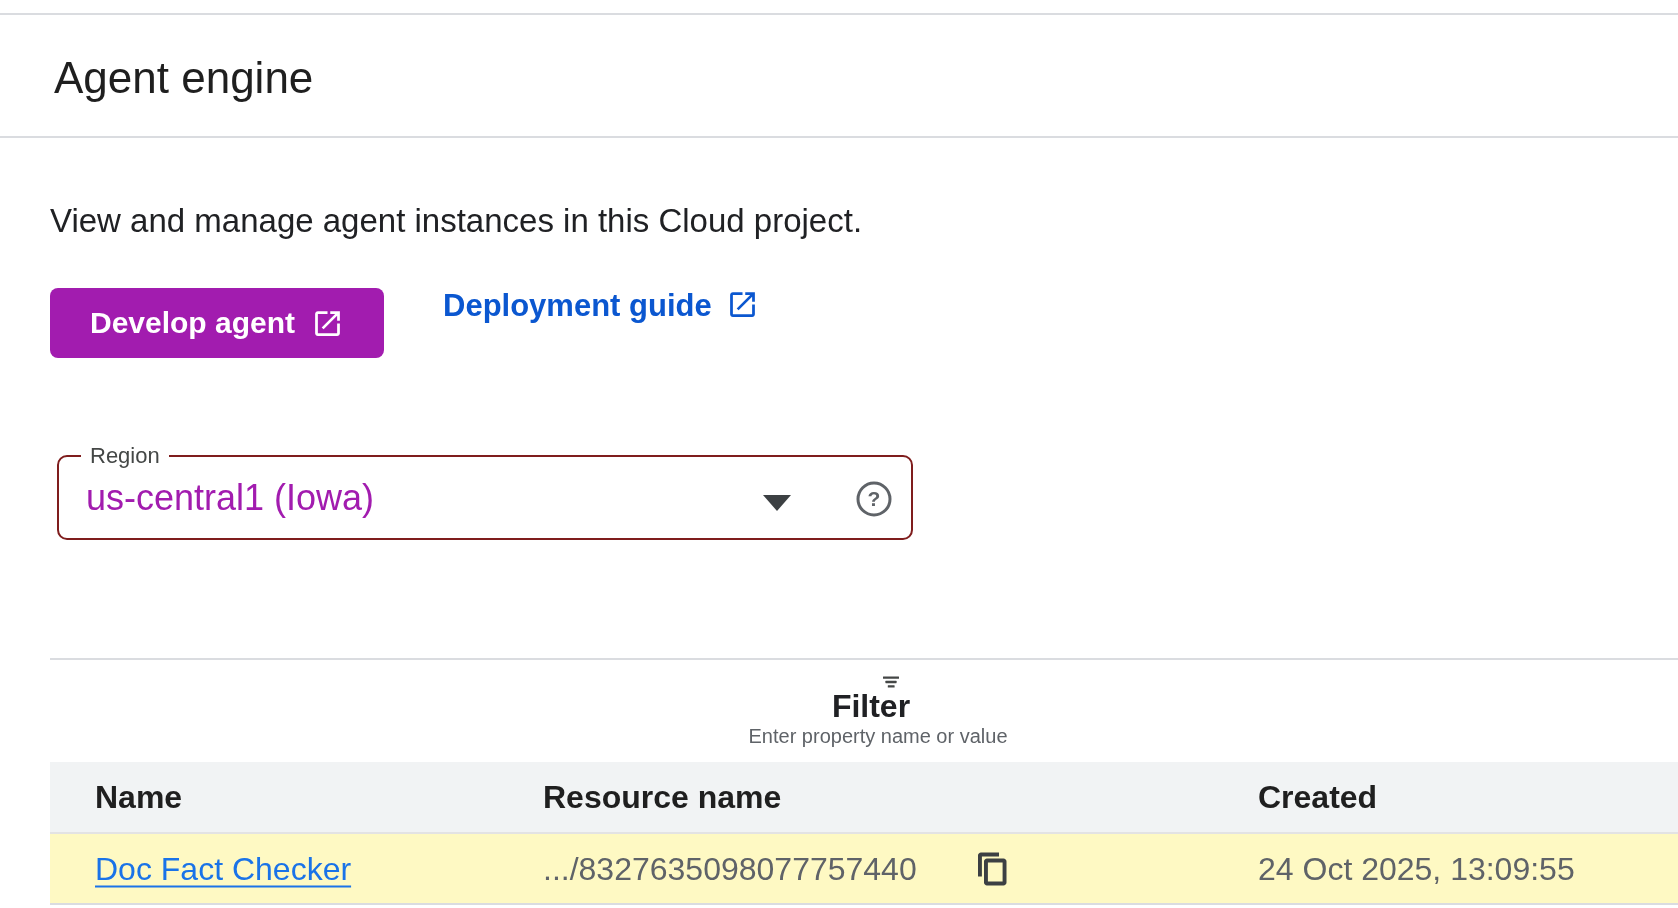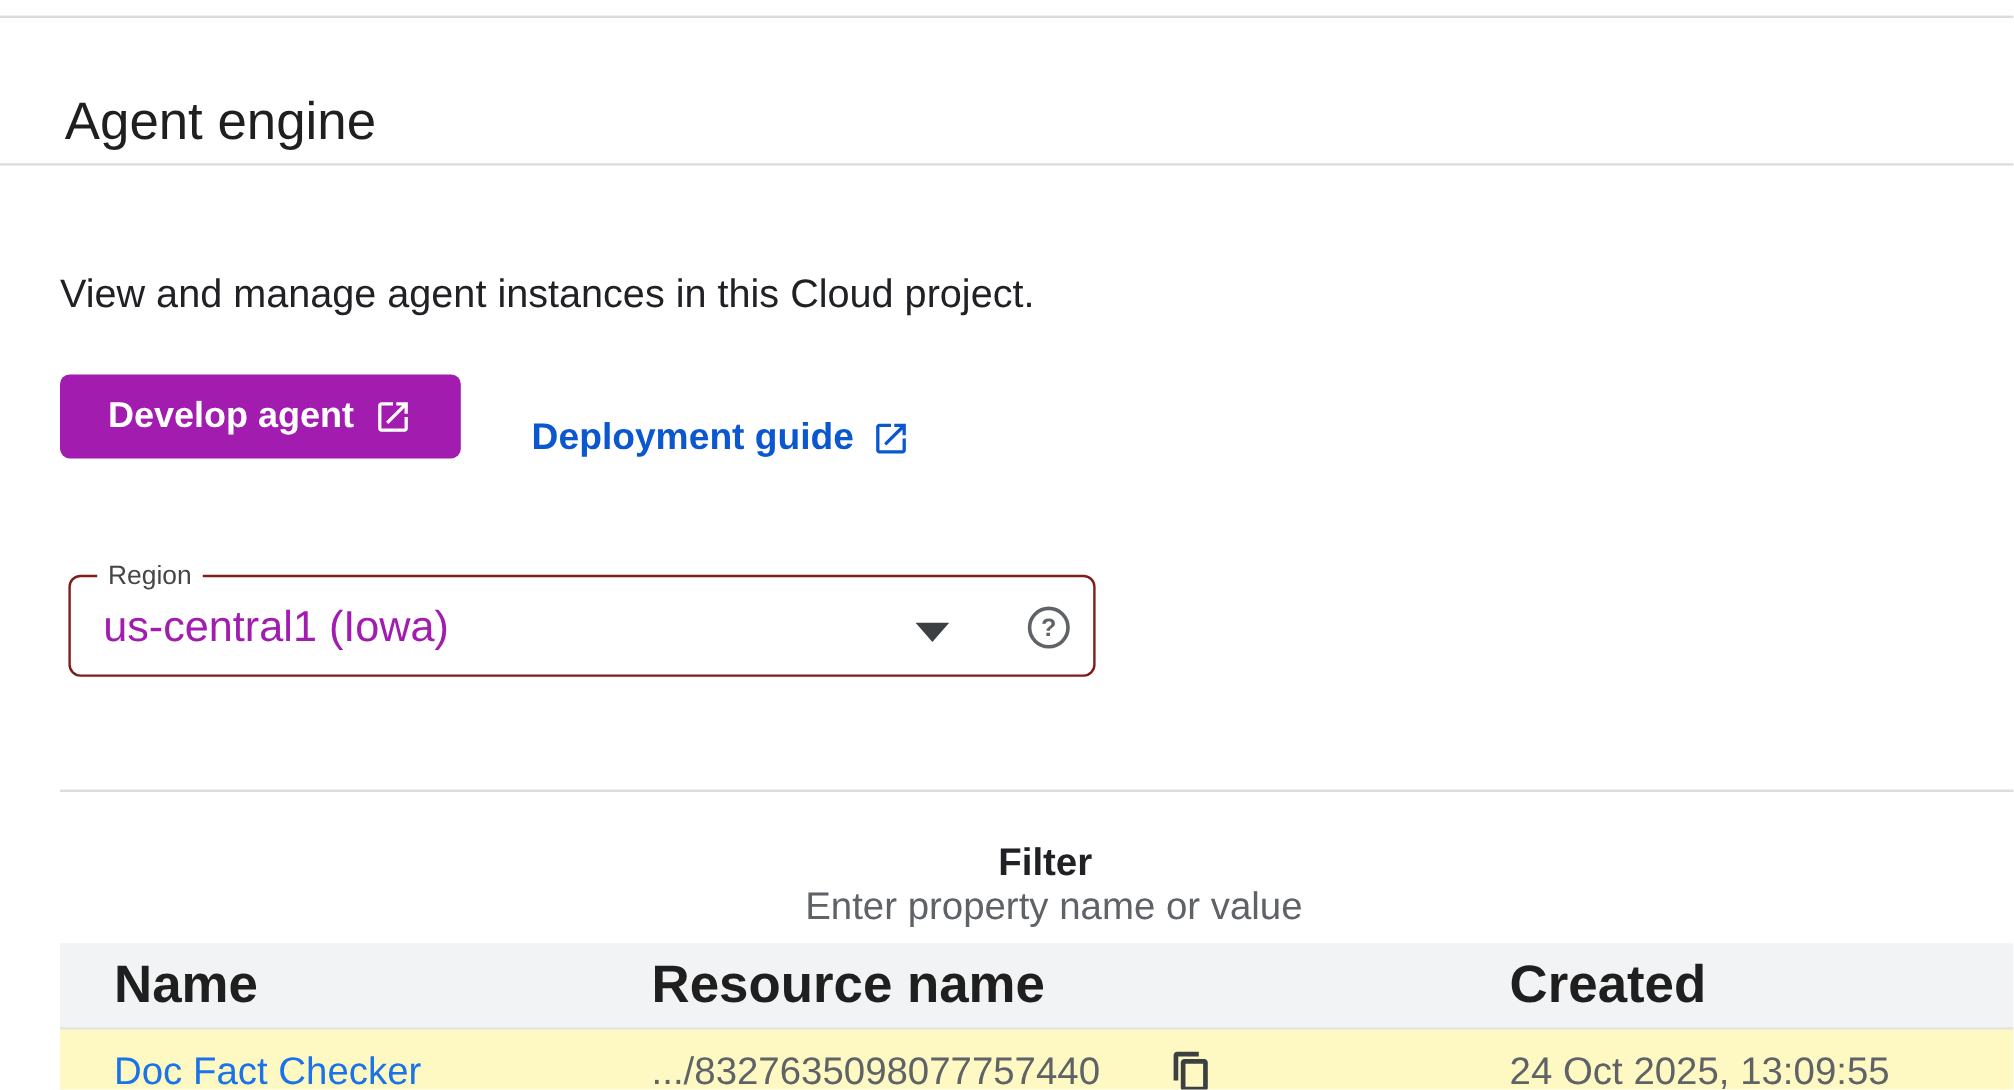--- a/index.html
+++ b/index.html
@@ -1,37 +1,37 @@
 <!DOCTYPE html>
 <html><head>
 <meta charset="utf-8">
 <style>
   * { margin:0; padding:0; box-sizing:border-box; }
   html,body { width:1678px; height:908px; background:#ffffff; overflow:hidden;
               font-family:"Liberation Sans", sans-serif; color:#1f1f1f; }
-  .abs { position:absolute;margin-top:24px; }
+  .abs { position:absolute; }
   #stage { position:relative; width:1678px; height:908px; background:#fff; }
 
   .rule { position:absolute; left:0; width:1678px; height:0; border-top:2px solid #dadce0; }
   #rule-top    { top:13px; }
   #rule-title  { top:136px; }
   #rule-filter { top:658px; left:50px; width:1628px; border-top-color:#dadce0; }
 
   #page-title { left:54px; top:52px; font-size:44px; line-height:52px; font-weight:400;
                 color:#1f1f1f; letter-spacing:0; }
 
   #page-desc { left:50px; top:200px; font-size:33px; line-height:42px; color:#202124; }
 
   
   #develop-btn { left:50px; top:288px; height:70px; min-width:334px;
                  background:#a21caf; color:#ffffff; border:none; border-radius:8px;
                  display:inline-flex; align-items:center; justify-content:center; gap:16px;
                  font-family:"Liberation Sans", sans-serif;
                  font-size:30px; font-weight:700; padding:0 26px; cursor:pointer; }
-  #deploy-link { left:443px; top:288px; height:70px; display:inline-flex; align-items:flex-end;
+  #deploy-link { left:443px; top:288px; height:70px; display:inline-flex; align-items:flex-start;
                  gap:14px; color:#0b57d0; font-size:31px; font-weight:700;
                  text-decoration:none; cursor:pointer; }
   .extlink-svg { width:33px; height:33px; flex:0 0 auto; }
 
   
   #region-box { left:57px; top:455px; width:856px; height:85px;
                 border:2px solid #7f1d1d; border-radius:10px; background:#fff;
                 display:flex; align-items:center; cursor:pointer; }
   #region-label { position:absolute; top:-15px; left:22px; background:#ffffff;
                   padding:0 9px; font-size:22px; line-height:28px; color:#444746; }
@@ -40,29 +40,29 @@
   #region-help  { position:absolute; left:784px; top:11px; width:62px; height:62px;
                   border:none; background:transparent; cursor:pointer;
                   display:flex; align-items:center; justify-content:center; }
 
   
   #filter-row { left:50px; top:676px; width:1628px; height:72px;
                 display:flex; align-items:center;flex-direction:column; }
   #filter-icon { margin-left:53px; width:44px; height:30px; }
   #filter-label { margin-left:14px; font-size:32px; font-weight:700; color:#202124; cursor:pointer; }
   #filter-input { margin-left:34px; flex:1; border:none; outline:none; background:transparent;
-                  font-family:"Liberation Sans", sans-serif; font-size:32px; color:#1f1f1f;
+                  font-family:"Liberation Sans", sans-serif; font-size:20px; color:#1f1f1f;
                   height:48px; }
   #filter-input::placeholder { color:#5f6368; opacity:1; }
 
   
   #table-header { left:50px; top:762px; width:1628px; height:70px; background:#f1f3f4; }
   .cell { position:absolute; top:50%; transform:translateY(-50%); white-space:nowrap; }
   .c1 { left:45px; } .c2 { left:493px; } .c3 { left:1208px; }
-  .th { font-size:44px; font-weight:700; color:#1f1f1f; }
+  .th { font-size:32px; font-weight:700; color:#1f1f1f; }
 
   #table-row { left:50px; top:832px; width:1628px; height:73px; background:#fef9c3;
                border-top:2px solid #e3e3e3; border-bottom:2px solid #dadce0; }
   #row-name-link { color:#1a73e8; font-size:32px; text-decoration:underline;
                    text-underline-offset:6px; text-decoration-thickness:2px; cursor:pointer; }
   .muted { color:#5f6368; font-size:32px; }
   #copy-btn { position:absolute; left:920px; top:50%; transform:translateY(-50%);
               width:46px; height:46px; border:none; background:transparent; cursor:pointer;
               display:flex; align-items:center; justify-content:center; }
 </style>

